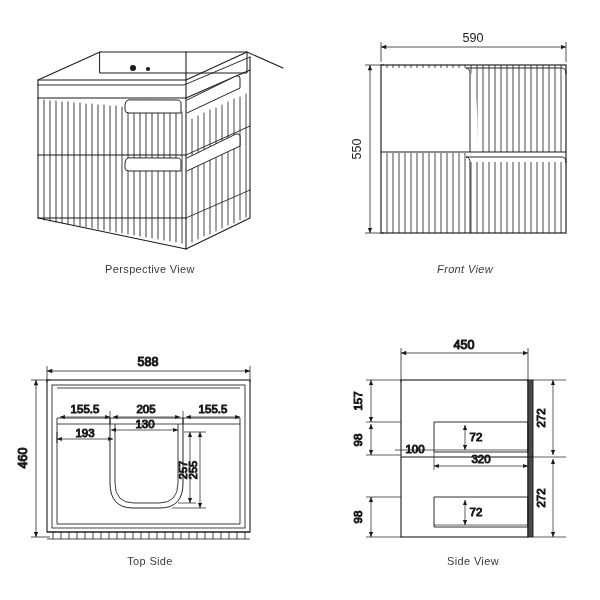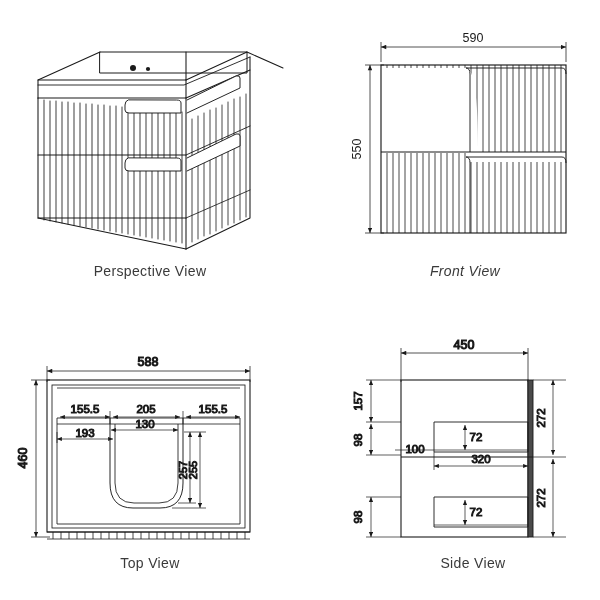--- a/index.html
+++ b/index.html
@@ -7,21 +7,21 @@
   body{
     width:600px;height:600px;
     font-family:"Liberation Sans", sans-serif;
     color:#1a1a1a;
     overflow:hidden;
     position:relative;
   }
   #sheet{position:absolute;inset:0;width:600px;height:600px;}
   .caption{
     position:absolute;
-    font-size:14px;
+    font-size:11px;
     letter-spacing:.35px;
     color:#3a3a3a;
     white-space:nowrap;
     text-align:center;
     font-family:"Liberation Sans", sans-serif;
   }
   #cap-persp{left:0;top:263px;width:300px;}
   #cap-front{left:330px;top:263px;width:270px;font-style:italic;}
   #cap-top{left:0;top:555px;width:300px;}
   #cap-side{left:338px;top:555px;width:270px;}
@@ -334,14 +334,14 @@
     <text x="545" y="418" font-size="11.5" text-anchor="middle" transform="rotate(-90 545 418)">272</text>
     <text x="545" y="498" font-size="11.5" text-anchor="middle" transform="rotate(-90 545 498)">272</text>
   </g>
 
   <text x="473" y="42" font-size="12.5" text-anchor="middle">590</text>
   <text x="361" y="149" font-size="12.5" text-anchor="middle" transform="rotate(-90 361 149)">550</text>
 </svg>
 
 <div class="caption" id="cap-persp">Perspective View</div>
 <div class="caption" id="cap-front">Front View</div>
-<div class="caption" id="cap-top">Top View</div>
+<div class="caption" id="cap-top">Top Side</div>
 <div class="caption" id="cap-side">Side View</div>
 
 </body></html>

